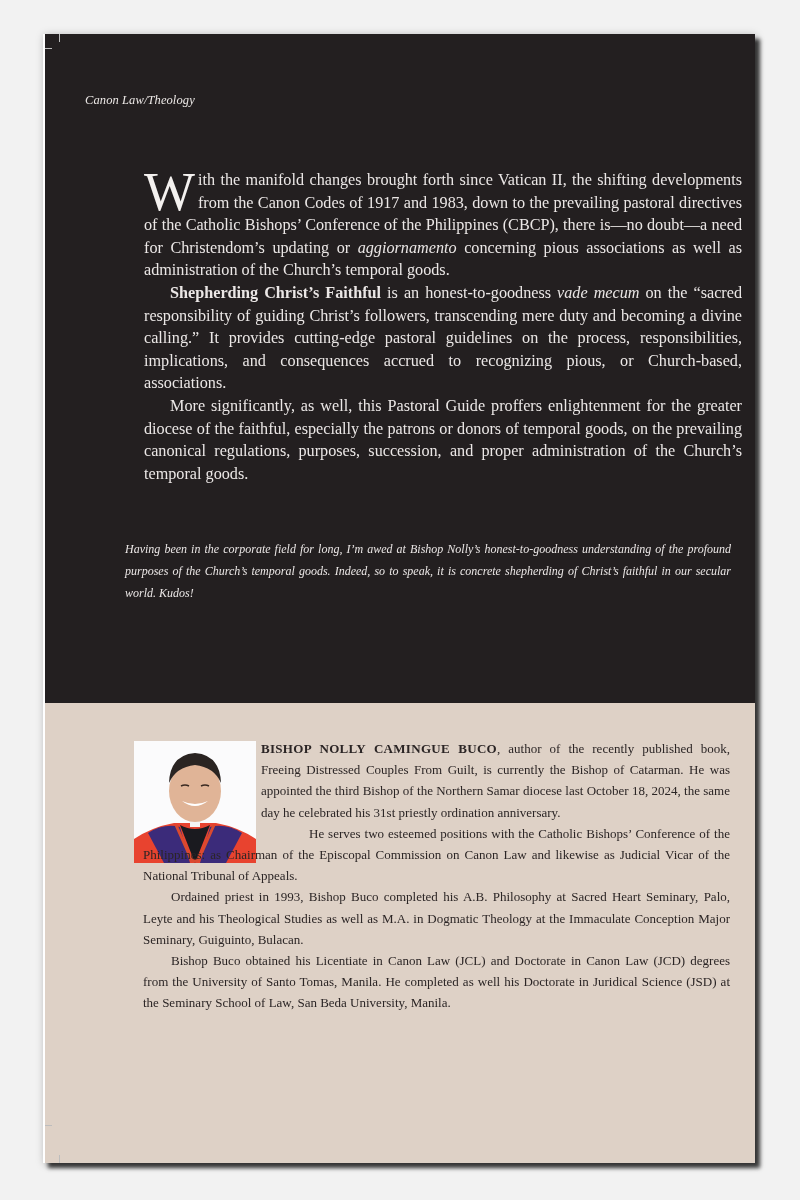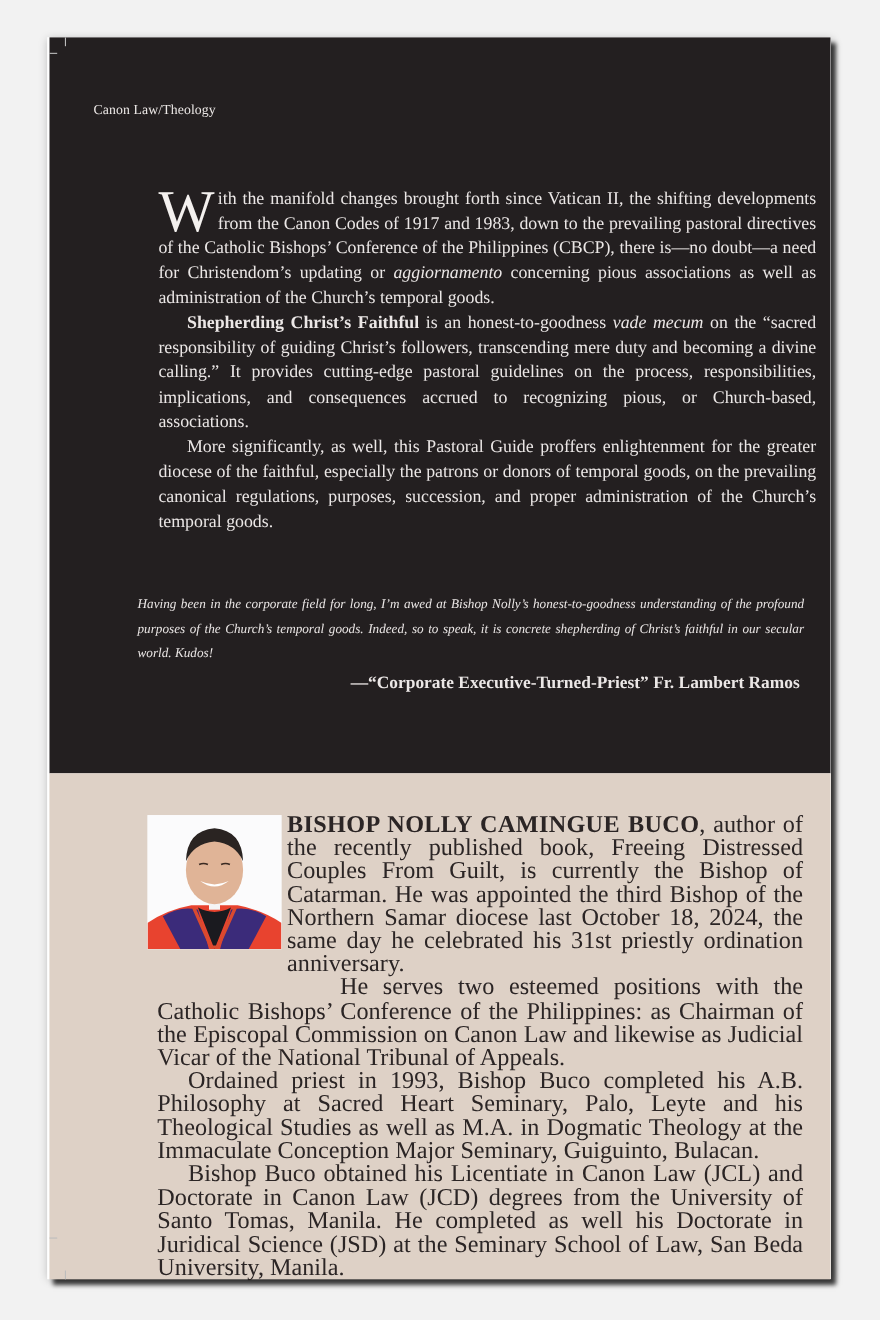--- a/index.html
+++ b/index.html
@@ -26,21 +26,21 @@
   }
   .light {
     position: absolute; left: 0; top: 669px;
     width: 100%; height: 460px;
     background: #ded1c6;
     color: #2a2424;
   }
   .crop-mark { position: absolute; background: #bdbdbd; }
   .category {
     position: absolute; left: 40px; top: 59px;
-    font-size: 12.5px; color: #ece8e6;
+    font-style: italic; font-size: 12.5px; color: #ece8e6;
     letter-spacing: 0.1px;
   }
   .blurb {
     position: absolute; left: 99px; top: 135px; width: 598px;
     font-size: 16.2px; line-height: 22.6px;
     text-align: justify;
   }
   .blurb p { margin: 0; }
   .blurb p.indent { text-indent: 26px; }
   .dropcap {
@@ -60,21 +60,21 @@
     text-align: right; font-size: 15.8px; line-height: 22px;
   }
   .attr-name { font-weight: bold; }
   .photo {
     position: absolute; left: 89px; top: 38px;
     width: 122px; height: 122px;
     background: #fafafa; overflow: hidden;
   }
   .bio {
     position: absolute; left: 78px; top: 35px; width: 607px;
-    font-size: 22px; line-height: 21.2px; text-align: justify;
+    font-size: 13px; line-height: 21.2px; text-align: justify;
     color: #2b2525;
   }
   .bio p { margin: 0; }
   .bio p.indent { text-indent: 28px; margin-left: 20px; }
   .bio .lead { margin-left: 138px; }
   .bio-name { font-weight: bold; letter-spacing: 0.3px; }
 </style>
 </head>
 <body>
 
@@ -88,21 +88,20 @@
     <div class="blurb">
       <p><span class="dropcap">W</span><span>ith the manifold changes brought forth since Vatican II, the shifting developments from the Canon Codes of 1917 and 1983, down to the prevailing pastoral directives of the Catholic Bishops’ Conference of the Philippines (CBCP), there is—no doubt—a need for Christendom’s updating or </span><em>aggiornamento</em><span> concerning pious associations as well as administration of the Church’s temporal goods.</span></p>
       <p class="indent"><strong>Shepherding Christ’s Faithful</strong><span> is an honest-to-goodness </span><em>vade mecum</em><span> on the “sacred responsibility of guiding Christ’s followers, transcending mere duty and becoming a divine calling.” It provides cutting-edge pastoral guidelines on the process, responsibilities, implications, and consequences accrued to recognizing pious, or Church-based, associations.</span></p>
       <p class="indent">More significantly, as well, this Pastoral Guide proffers enlightenment for the greater diocese of the faithful, especially the patrons or donors of temporal goods, on the prevailing canonical regulations, purposes, succession, and proper administration of the Church’s temporal goods.</p>
     </div>
 
     <div class="quote">
       <p>Having been in the corporate field for long, I’m awed at Bishop Nolly’s honest-to-goodness understanding of the profound purposes of the Church’s temporal goods. Indeed, so to speak, it is concrete shepherding of Christ’s faithful in our secular world. Kudos!</p>
     </div>
     <div class="attribution">
-      <div class="attr-name">—“Corporate Executive-Turned-Priest” Fr. Lambert Ramos</div>
     </div>
   </div>
 
   <div class="light">
     <div class="photo" title="Portrait of Bishop Nolly Camingue Buco">
       <svg width="122" height="122" viewBox="0 0 122 122">
         <rect x="0" y="0" width="122" height="122" fill="#fbfbfc"></rect>
         <path d="M0 122 L0 98 Q18 86 40 82 L82 82 Q104 86 122 98 L122 122 Z" fill="#e8432f"></path>
         <path d="M14 92 Q30 82 46 86 L56 122 L30 122 Z" fill="#3b2b7a"></path>
         <path d="M108 92 Q92 82 76 86 L66 122 L92 122 Z" fill="#3b2b7a"></path>

